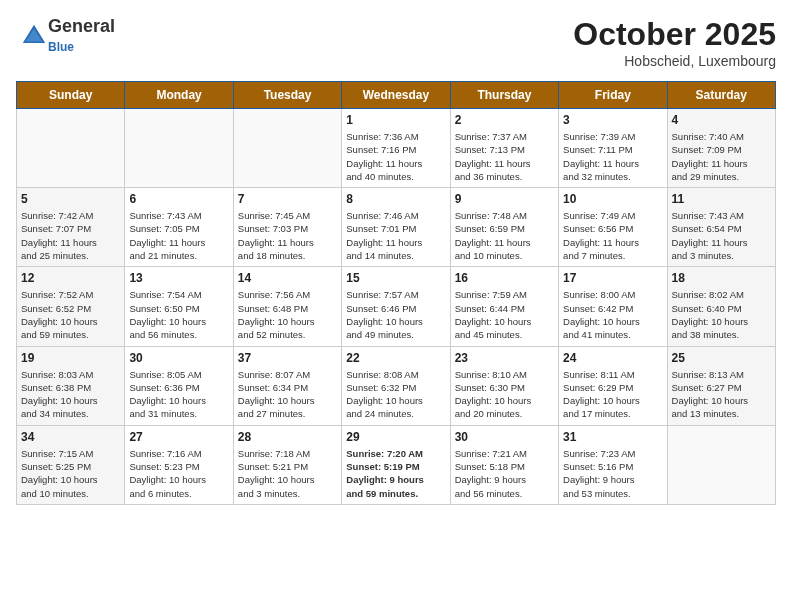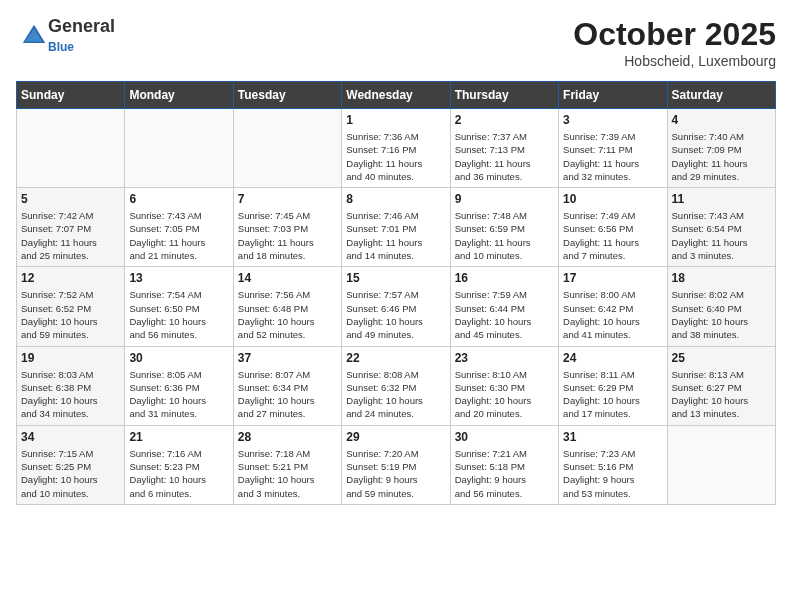--- a/index.html
+++ b/index.html
@@ -36,25 +36,25 @@
     .location {
       font-size: 14px;
       color: #444;
     }
     .calendar {
       width: 100%;
       border-collapse: collapse;
       border: 1px solid #ccc;
     }
     .calendar th {
-      background: #404040;
+      background: #a16207;
       color: #fff;
       font-size: 12px;
       padding: 6px 4px;
-      text-align: left;
+      text-align: center;
       border: 1px solid #1e5a9c;
     }
     .calendar td {
       vertical-align: top;
       border: 1px solid #ccc;
       padding: 4px;
       width: 108px;
       min-height: 90px;
       font-size: 10px;
       color: #333;
@@ -299,36 +299,36 @@
       </tr>
       <tr>
         <td class="weekend">
           <div class="day-number">34</div>
           <div class="day-info" style="white-space: pre-line;">Sunrise: 7:15 AM
 Sunset: 5:25 PM
 Daylight: 10 hours
 and 10 minutes.</div>
         </td>
         <td>
-          <div class="day-number">21</div>
+          <div class="day-number">27</div>
           <div class="day-info" style="white-space: pre-line;">Sunrise: 7:16 AM
 Sunset: 5:23 PM
 Daylight: 10 hours
 and 6 minutes.</div>
         </td>
         <td>
           <div class="day-number">28</div>
           <div class="day-info" style="white-space: pre-line;">Sunrise: 7:18 AM
 Sunset: 5:21 PM
 Daylight: 10 hours
 and 3 minutes.</div>
         </td>
         <td>
           <div class="day-number">29</div>
-          <div class="day-info" style="white-space: pre-line;">Sunrise: 7:20 AM
+          <div class="day-info" style="white-space: pre-line; font-weight: bold;">Sunrise: 7:20 AM
 Sunset: 5:19 PM
 Daylight: 9 hours
 and 59 minutes.</div>
         </td>
         <td>
           <div class="day-number">30</div>
           <div class="day-info" style="white-space: pre-line;">Sunrise: 7:21 AM
 Sunset: 5:18 PM
 Daylight: 9 hours
 and 56 minutes.</div>

